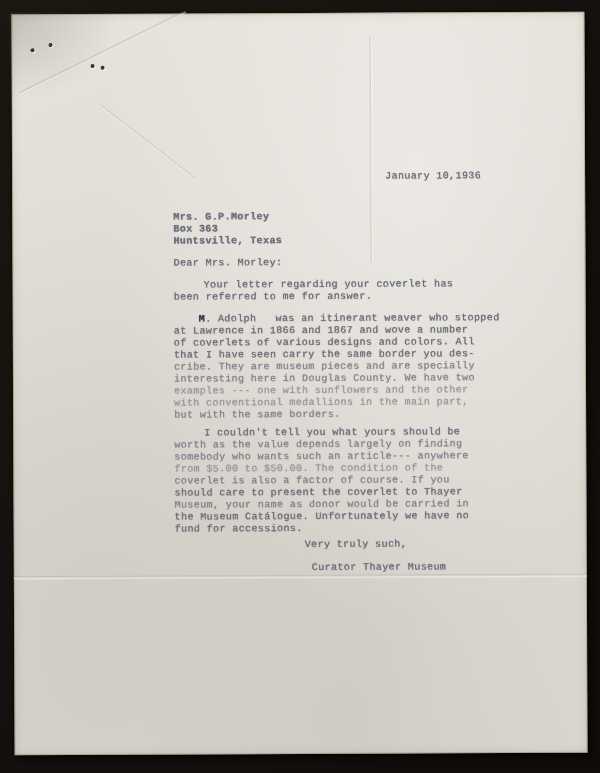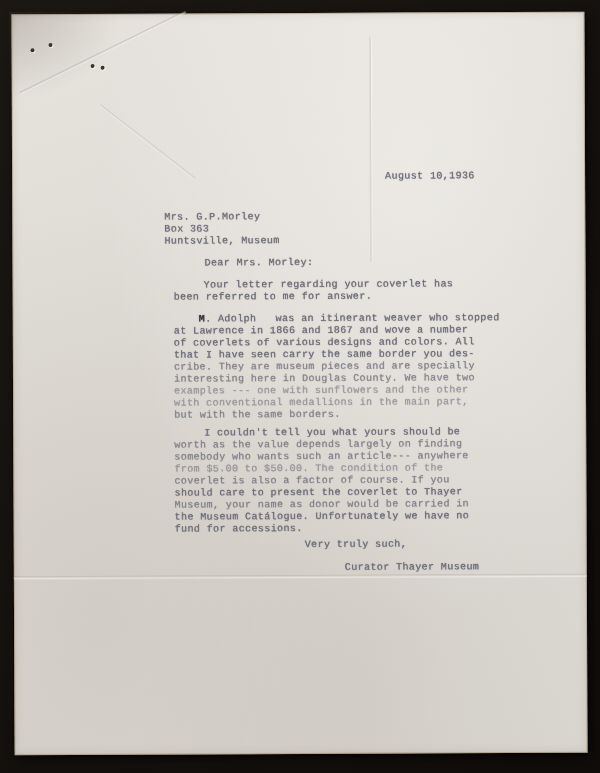--- a/index.html
+++ b/index.html
@@ -105,27 +105,27 @@
     letter-spacing: 0.4px;
     text-shadow: 0 0 1px rgba(110,110,125,0.75), 0.4px 0.4px 0.6px rgba(110,110,125,0.35);
   }
   .tline {
     white-space: pre;
     line-height: 12px;
     height: 12px;
   }
   .block { position: absolute; }
   .date-block      { left: 373px; top: 158px; }
-  .address-block   { left: 152px; top: 198px; }
-  .salutation-block{ left: 161px; top: 244px; margin-left: 31px; }
+  .address-block   { left: 161px; top: 198px; font-weight: bold; }
+  .salutation-block{ left: 161px; top: 244px; }
   .para1-block     { left: 161px; top: 266px; width: 300px; }
   .para2-block     { left: 161px; top: 300px; width: 310px; }
   .para3-block     { left: 161px; top: 414px; width: 310px; }
   .closing-block   { left: 291px; top: 526px; }
-  .signature-block { left: 298px; top: 549px; margin-left: 33px; }
+  .signature-block { left: 298px; top: 549px; }
   .indent { padding-left: 30px; }
   .indent-sm { padding-left: 25px; }
   .faded { opacity: 0.60; }
   .semi-faded { opacity: 0.78; }
   .correction {
     color: #3a3a46;
     font-weight: bold;
     text-shadow: 0 0 1px rgba(40,40,55,0.9);
   }
 </style>
@@ -142,27 +142,27 @@
   <div class="pinhole ph1"></div>
   <div class="pinhole ph2"></div>
   <div class="pinhole ph3"></div>
   <div class="pinhole ph4"></div>
   <div class="crease-v"></div>
   <div class="crease-h"></div>
 
   <div class="content">
 
     <div class="block date-block">
-      <div class="tline">August 10,1936</div>
+      <div class="tline">January 10,1936</div>
     </div>
 
     <div class="block address-block">
       <div class="tline">Mrs. G.P.Morley</div>
       <div class="tline">Box 363</div>
-      <div class="tline">Huntsville, Museum</div>
+      <div class="tline">Huntsville, Texas</div>
     </div>
 
     <div class="block salutation-block">
       <div class="tline">Dear Mrs. Morley:</div>
     </div>
 
     <div class="block para1-block">
       <div class="tline indent">Your letter regarding your coverlet has</div>
       <div class="tline">been referred to me for answer.</div>
     </div>

